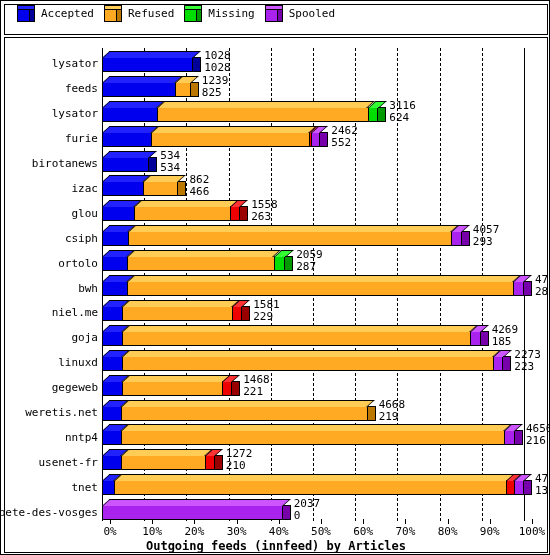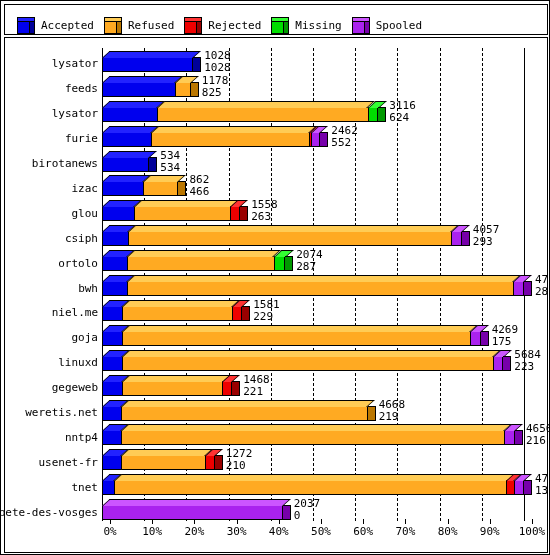--- a/index.html
+++ b/index.html
@@ -24,21 +24,21 @@
   #legend {
     position: absolute;
     left: 3px;
     top: 3px;
     width: 544px;
     height: 31px;
     border: 1px solid #000000;
     box-sizing: border-box;
     background: #ffffff;
     display: flex;
-    align-items: flex-end;
+    align-items: flex-start;
   }
   .legend-item {
     display: flex;
     align-items: center;
     margin-left: 10px;
   }
   .legend-item:first-child { margin-left: 12px; }
   .legend-swatch {
     position: relative;
     width: 18px;
@@ -223,28 +223,20 @@
         </span>
         <span class="legend-label">Accepted</span>
       </div>
       <div class="legend-item">
         <span class="legend-swatch">
           <span class="top" style="background: rgb(255, 204, 85);"></span>
           <span class="side" style="background: rgb(187, 119, 0);"></span>
           <span class="face" style="background: rgb(255, 170, 34);"></span>
         </span>
         <span class="legend-label">Refused</span>
-      </div>
-      <div class="legend-item">
-        <span class="legend-swatch">
-          <span class="top" style="background: rgb(255, 51, 51);"></span>
-          <span class="side" style="background: rgb(153, 0, 0);"></span>
-          <span class="face" style="background: rgb(238, 0, 0);"></span>
-        </span>
-        <span class="legend-label">Rejected</span>
       </div>
       <div class="legend-item">
         <span class="legend-swatch">
           <span class="top" style="background: rgb(51, 255, 51);"></span>
           <span class="side" style="background: rgb(0, 153, 0);"></span>
           <span class="face" style="background: rgb(0, 221, 0);"></span>
         </span>
         <span class="legend-label">Missing</span>
       </div>
       <div class="legend-item">
@@ -298,21 +290,21 @@
           <div class="cap-side" style="left: 91.1761px; background: rgb(0, 0, 153);"></div>
         </div>
         <div class="bar-values" style="left: 102.176px; top: 2px;"><span>1028</span><span class="v2">1028</span></div>
         <div class="bar3d" style="top: 27.8947px; width: 422px;">
           <div class="seg" style="left: 0px; width: 73.1715px; background: rgb(0, 0, 238);"></div>
           <div class="cap-top" style="left: 0px; width: 73.1715px; background: rgb(34, 34, 255);"></div>
           <div class="seg last" style="left: 73.1715px; width: 15.6986px; background: rgb(255, 170, 34);"></div>
           <div class="cap-top" style="left: 73.1715px; width: 15.6986px; background: rgb(255, 204, 85);"></div>
           <div class="cap-side" style="left: 88.8701px; background: rgb(187, 119, 0);"></div>
         </div>
-        <div class="bar-values" style="left: 99.8701px; top: 26.8947px;"><span>1178</span><span class="v2">825</span></div>
+        <div class="bar-values" style="left: 99.8701px; top: 26.8947px;"><span>1239</span><span class="v2">825</span></div>
         <div class="bar3d" style="top: 52.7895px; width: 422px;">
           <div class="seg" style="left: 0px; width: 55.3443px; background: rgb(0, 0, 238);"></div>
           <div class="cap-top" style="left: 0px; width: 55.3443px; background: rgb(34, 34, 255);"></div>
           <div class="seg" style="left: 55.3443px; width: 210.379px; background: rgb(255, 170, 34);"></div>
           <div class="cap-top" style="left: 55.3443px; width: 210.379px; background: rgb(255, 204, 85);"></div>
           <div class="seg last" style="left: 265.723px; width: 10.6431px; background: rgb(0, 221, 0);"></div>
           <div class="cap-top" style="left: 265.723px; width: 10.6431px; background: rgb(51, 255, 51);"></div>
           <div class="cap-side" style="left: 276.367px; background: rgb(0, 153, 0);"></div>
         </div>
         <div class="bar-values" style="left: 287.367px; top: 51.7895px;"><span>3116</span><span class="v2">624</span></div>
@@ -364,21 +356,21 @@
         <div class="bar-values" style="left: 370.826px; top: 176.263px;"><span>4057</span><span class="v2">293</span></div>
         <div class="bar3d" style="top: 202.158px; width: 422px;">
           <div class="seg" style="left: 0px; width: 25.4548px; background: rgb(0, 0, 238);"></div>
           <div class="cap-top" style="left: 0px; width: 25.4548px; background: rgb(34, 34, 255);"></div>
           <div class="seg" style="left: 25.4548px; width: 146.166px; background: rgb(255, 170, 34);"></div>
           <div class="cap-top" style="left: 25.4548px; width: 146.166px; background: rgb(255, 204, 85);"></div>
           <div class="seg last" style="left: 171.62px; width: 11.5301px; background: rgb(0, 221, 0);"></div>
           <div class="cap-top" style="left: 171.62px; width: 11.5301px; background: rgb(51, 255, 51);"></div>
           <div class="cap-side" style="left: 183.15px; background: rgb(0, 153, 0);"></div>
         </div>
-        <div class="bar-values" style="left: 194.15px; top: 201.158px;"><span>2074</span><span class="v2">287</span></div>
+        <div class="bar-values" style="left: 194.15px; top: 201.158px;"><span>2059</span><span class="v2">287</span></div>
         <div class="bar3d" style="top: 227.053px; width: 422px;">
           <div class="seg" style="left: 0px; width: 24.9227px; background: rgb(0, 0, 238);"></div>
           <div class="cap-top" style="left: 0px; width: 24.9227px; background: rgb(34, 34, 255);"></div>
           <div class="seg" style="left: 24.9227px; width: 386.346px; background: rgb(255, 170, 34);"></div>
           <div class="cap-top" style="left: 24.9227px; width: 386.346px; background: rgb(255, 204, 85);"></div>
           <div class="seg last" style="left: 411.268px; width: 10.6431px; background: rgb(170, 34, 238);"></div>
           <div class="cap-top" style="left: 411.268px; width: 10.6431px; background: rgb(204, 85, 255);"></div>
           <div class="cap-side" style="left: 421.911px; background: rgb(119, 0, 170);"></div>
         </div>
         <div class="bar-values" style="left: 432.911px; top: 226.053px;"><span>4757</span><span class="v2">281</span></div>
@@ -394,31 +386,31 @@
         <div class="bar-values" style="left: 151.223px; top: 250.947px;"><span>1581</span><span class="v2">229</span></div>
         <div class="bar3d" style="top: 276.842px; width: 422px;">
           <div class="seg" style="left: 0px; width: 20.2219px; background: rgb(0, 0, 238);"></div>
           <div class="cap-top" style="left: 0px; width: 20.2219px; background: rgb(34, 34, 255);"></div>
           <div class="seg" style="left: 20.2219px; width: 347.764px; background: rgb(255, 170, 34);"></div>
           <div class="cap-top" style="left: 20.2219px; width: 347.764px; background: rgb(255, 204, 85);"></div>
           <div class="seg last" style="left: 367.986px; width: 10.6431px; background: rgb(170, 34, 238);"></div>
           <div class="cap-top" style="left: 367.986px; width: 10.6431px; background: rgb(204, 85, 255);"></div>
           <div class="cap-side" style="left: 378.629px; background: rgb(119, 0, 170);"></div>
         </div>
-        <div class="bar-values" style="left: 389.629px; top: 275.842px;"><span>4269</span><span class="v2">175</span></div>
+        <div class="bar-values" style="left: 389.629px; top: 275.842px;"><span>4269</span><span class="v2">185</span></div>
         <div class="bar3d" style="top: 301.737px; width: 422px;">
           <div class="seg" style="left: 0px; width: 19.7785px; background: rgb(0, 0, 238);"></div>
           <div class="cap-top" style="left: 0px; width: 19.7785px; background: rgb(34, 34, 255);"></div>
           <div class="seg" style="left: 19.7785px; width: 370.913px; background: rgb(255, 170, 34);"></div>
           <div class="cap-top" style="left: 19.7785px; width: 370.913px; background: rgb(255, 204, 85);"></div>
           <div class="seg last" style="left: 390.691px; width: 10.6431px; background: rgb(170, 34, 238);"></div>
           <div class="cap-top" style="left: 390.691px; width: 10.6431px; background: rgb(204, 85, 255);"></div>
           <div class="cap-side" style="left: 401.335px; background: rgb(119, 0, 170);"></div>
         </div>
-        <div class="bar-values" style="left: 412.335px; top: 300.737px;"><span>5684</span><span class="v2">223</span></div>
+        <div class="bar-values" style="left: 412.335px; top: 300.737px;"><span>2273</span><span class="v2">223</span></div>
         <div class="bar3d" style="top: 326.632px; width: 422px;">
           <div class="seg" style="left: 0px; width: 19.6011px; background: rgb(0, 0, 238);"></div>
           <div class="cap-top" style="left: 0px; width: 19.6011px; background: rgb(34, 34, 255);"></div>
           <div class="seg" style="left: 19.6011px; width: 100.844px; background: rgb(255, 170, 34);"></div>
           <div class="cap-top" style="left: 19.6011px; width: 100.844px; background: rgb(255, 204, 85);"></div>
           <div class="seg last" style="left: 120.445px; width: 9.7562px; background: rgb(238, 0, 0);"></div>
           <div class="cap-top" style="left: 120.445px; width: 9.7562px; background: rgb(255, 51, 51);"></div>
           <div class="cap-side" style="left: 130.201px; background: rgb(153, 0, 0);"></div>
         </div>
         <div class="bar-values" style="left: 141.201px; top: 325.632px;"><span>1468</span><span class="v2">221</span></div>
@@ -486,15 +478,16 @@
         <div class="xlabel" style="left: 261.2px; top: 1px;">60%</div>
         <div class="tick" style="left: 303.4px; top: -6px;"></div>
         <div class="xlabel" style="left: 303.4px; top: 1px;">70%</div>
         <div class="tick" style="left: 345.6px; top: -6px;"></div>
         <div class="xlabel" style="left: 345.6px; top: 1px;">80%</div>
         <div class="tick" style="left: 387.8px; top: -6px;"></div>
         <div class="xlabel" style="left: 387.8px; top: 1px;">90%</div>
         <div class="tick" style="left: 430px; top: -6px;"></div>
         <div class="xlabel" style="left: 430px; top: 1px;">100%</div>
       </div>
+    <div id="xtitle">Outgoing feeds (innfeed) by Articles</div>
   </div>
 
 </div>
 
 </body></html>

